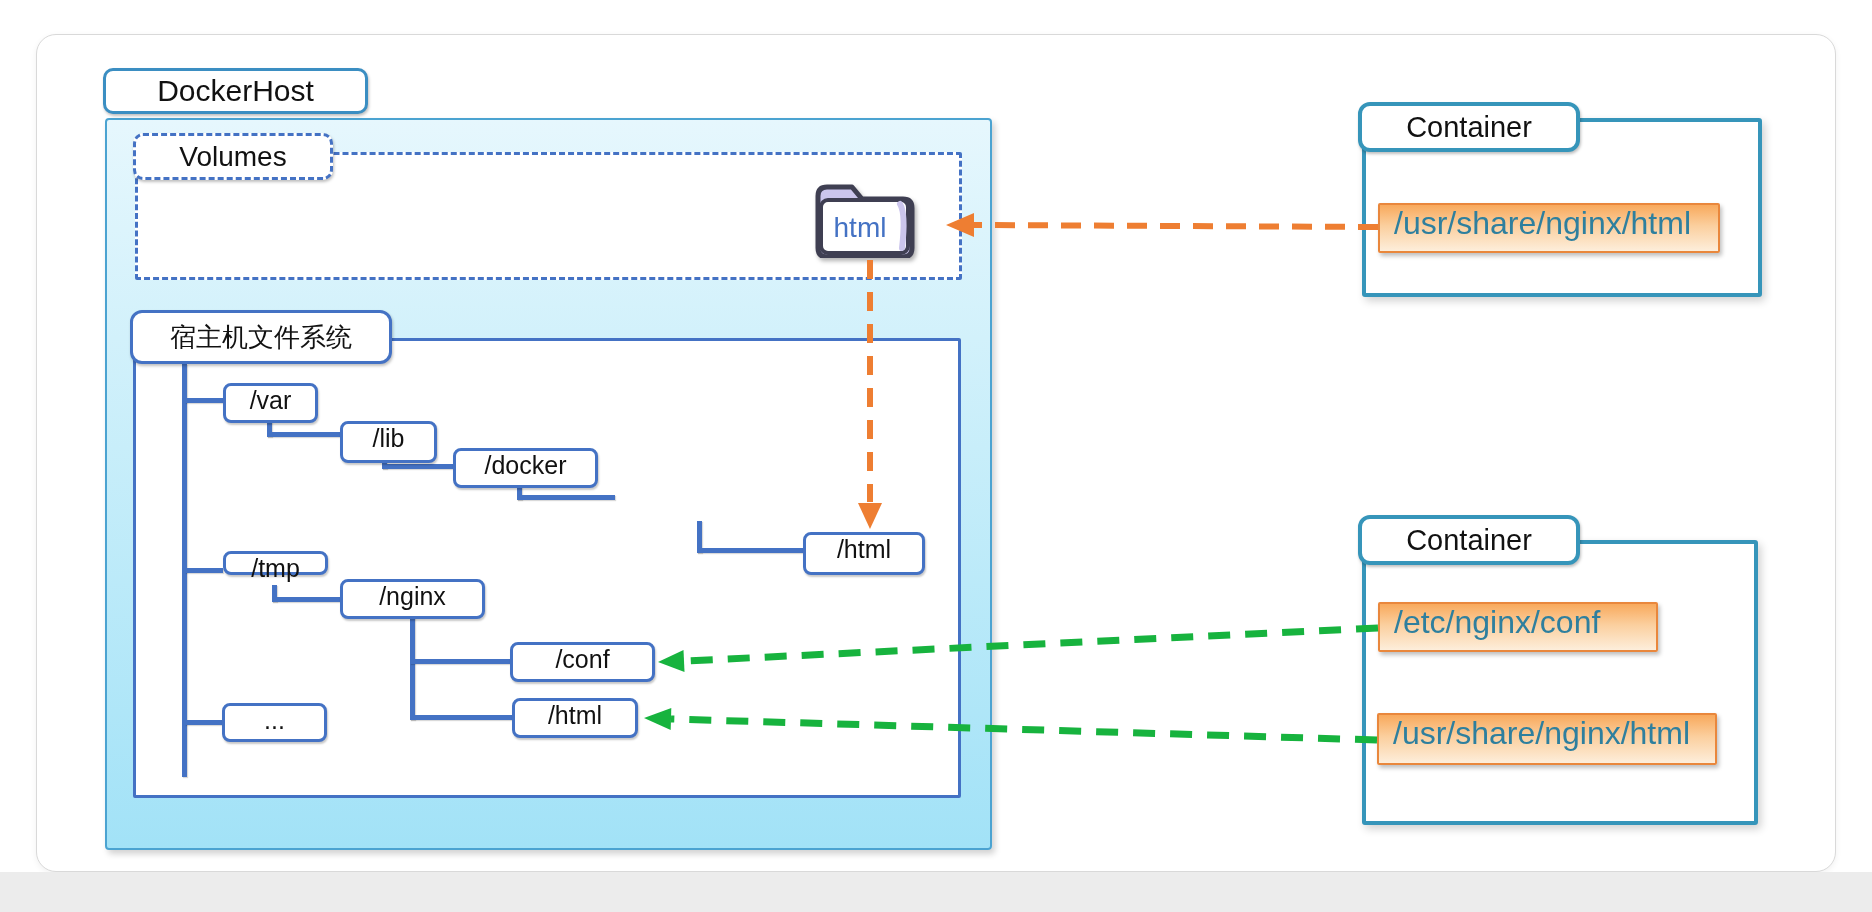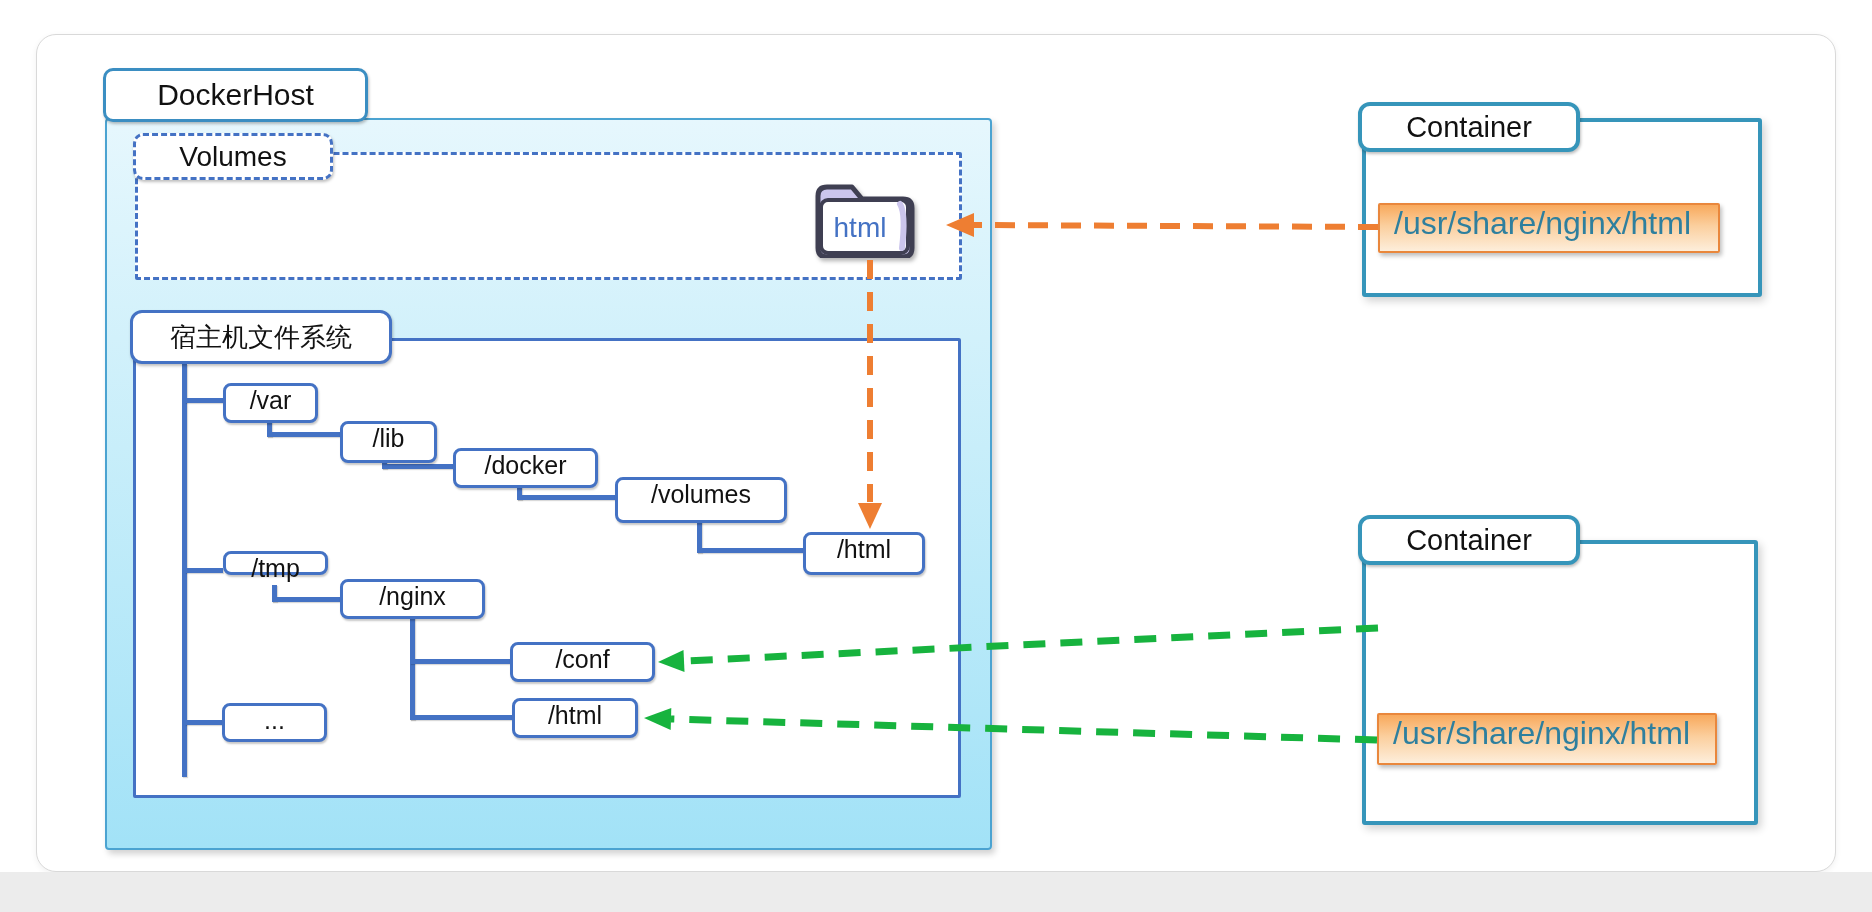--- a/index.html
+++ b/index.html
@@ -22,21 +22,21 @@
     left:105px; top:118px; width:887px; height:732px;
     background:linear-gradient(180deg, #e6f7fd 0%, #c8eefa 45%, #a2e2f7 100%);
     border:2px solid #4ba3d1; border-radius:4px;
     box-shadow:3px 4px 6px rgba(0,0,0,0.18);
   }
   .pill-label {
     background:#ffffff; display:flex; align-items:center; justify-content:center;
     color:#111; box-shadow:1px 2px 3px rgba(0,0,0,0.25);
   }
   .dockerhost-label {
-    left:103px; top:68px; width:265px; height:54px;
+    left:103px; top:68px; width:265px; height:46px;
     border:3px solid #3b8ec2; border-radius:10px; font-size:30px;
   }
 
   
   .volumes-box {
     left:135px; top:152px; width:827px; height:128px;
     background:#ffffff; border:3px dashed #4472c4; border-radius:2px;
   }
   .volumes-label {
     left:133px; top:133px; width:200px; height:47px;
@@ -133,23 +133,20 @@
 
   <div class="node" style="left:223px; top:383px; width:95px; height:40px;">
     <span>/var</span>
   </div>
   <div class="node" style="left:340px; top:413px; width:97px; height:42px;margin-top:8px;">
     <span>/lib</span>
   </div>
   <div class="node" style="left:453px; top:448px; width:145px; height:40px;">
     <span>/docker</span>
   </div>
-  <div class="node" style="left:615px; top:477px; width:172px; height:46px;">
-    <span>/volumes</span>
-  </div>
   <div class="node" style="left:803px; top:532px; width:122px; height:43px;">
     <span>/html</span>
   </div>
   <div class="node" style="left:223px; top:551px; width:105px; height:24px;">
     <span>/tmp</span>
   </div>
   <div class="node" style="left:340px; top:579px; width:145px; height:40px;">
     <span>/nginx</span>
   </div>
   <div class="node" style="left:510px; top:642px; width:145px; height:40px;">
@@ -167,20 +164,23 @@
     <span>Container</span>
   </div>
   <div class="mount" style="left:1378px; top:203px; width:342px; height:50px;">
     <span>/usr/share/nginx/html</span>
   </div>
 
   <div class="abs container-box" style="left:1362px; top:540px; width:396px; height:285px;"></div>
   <div class="abs pill-label container-label" style="left:1358px; top:515px; width:222px; height:50px;">
     <span>Container</span>
   </div>
+  <div class="mount" style="left:1378px; top:602px; width:280px; height:50px;">
+    <span>/etc/nginx/conf</span>
+  </div>
   <div class="mount" style="left:1377px; top:713px; width:340px; height:52px;">
     <span>/usr/share/nginx/html</span>
   </div>
 
   <svg class="overlay" width="1872" height="912" viewBox="0 0 1872 912">
 
     <g>
       <line x1="1378" y1="227" x2="972" y2="225" stroke="#ee7e32" stroke-width="6" stroke-dasharray="20 13"></line>
       <polygon points="946,225 974,213 974,237" fill="#ee7e32"></polygon>
     </g>

